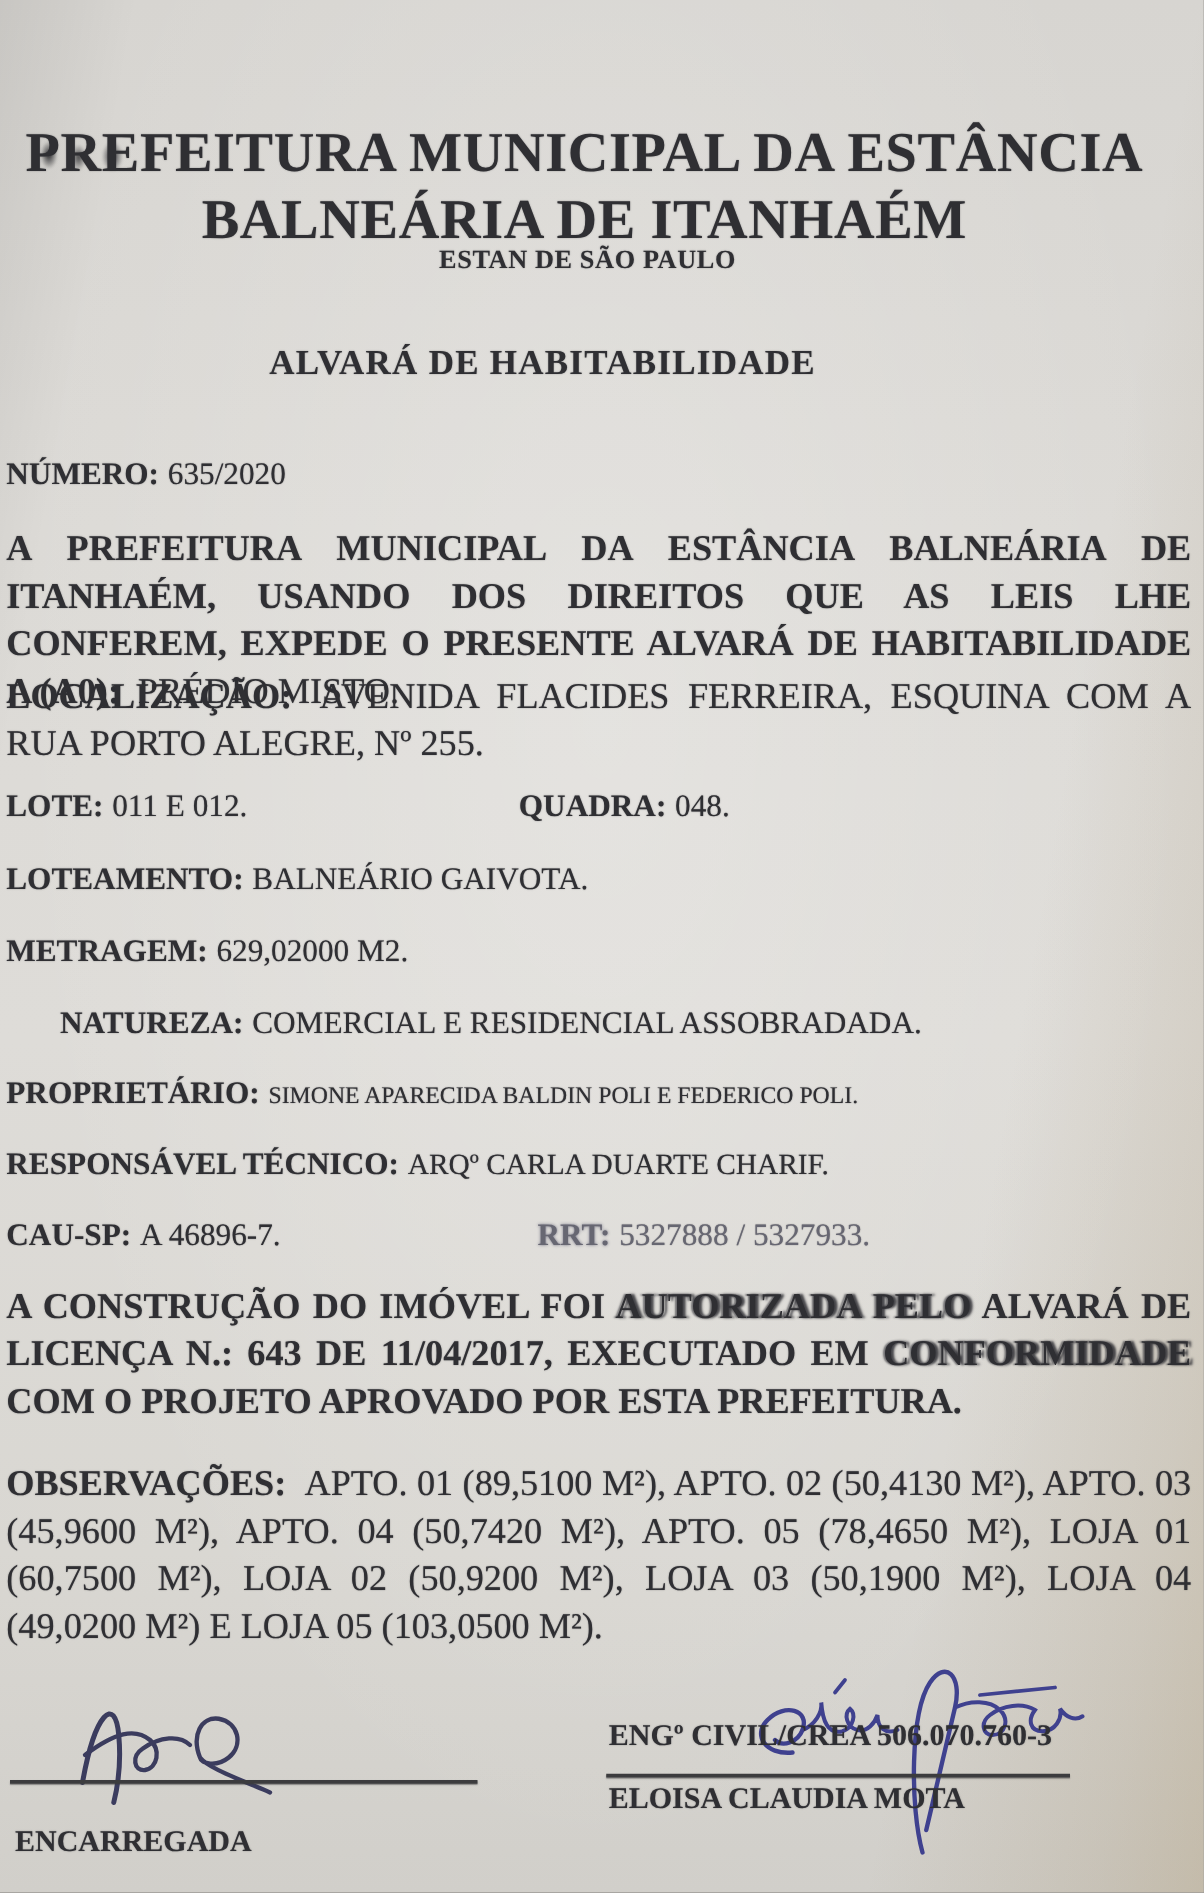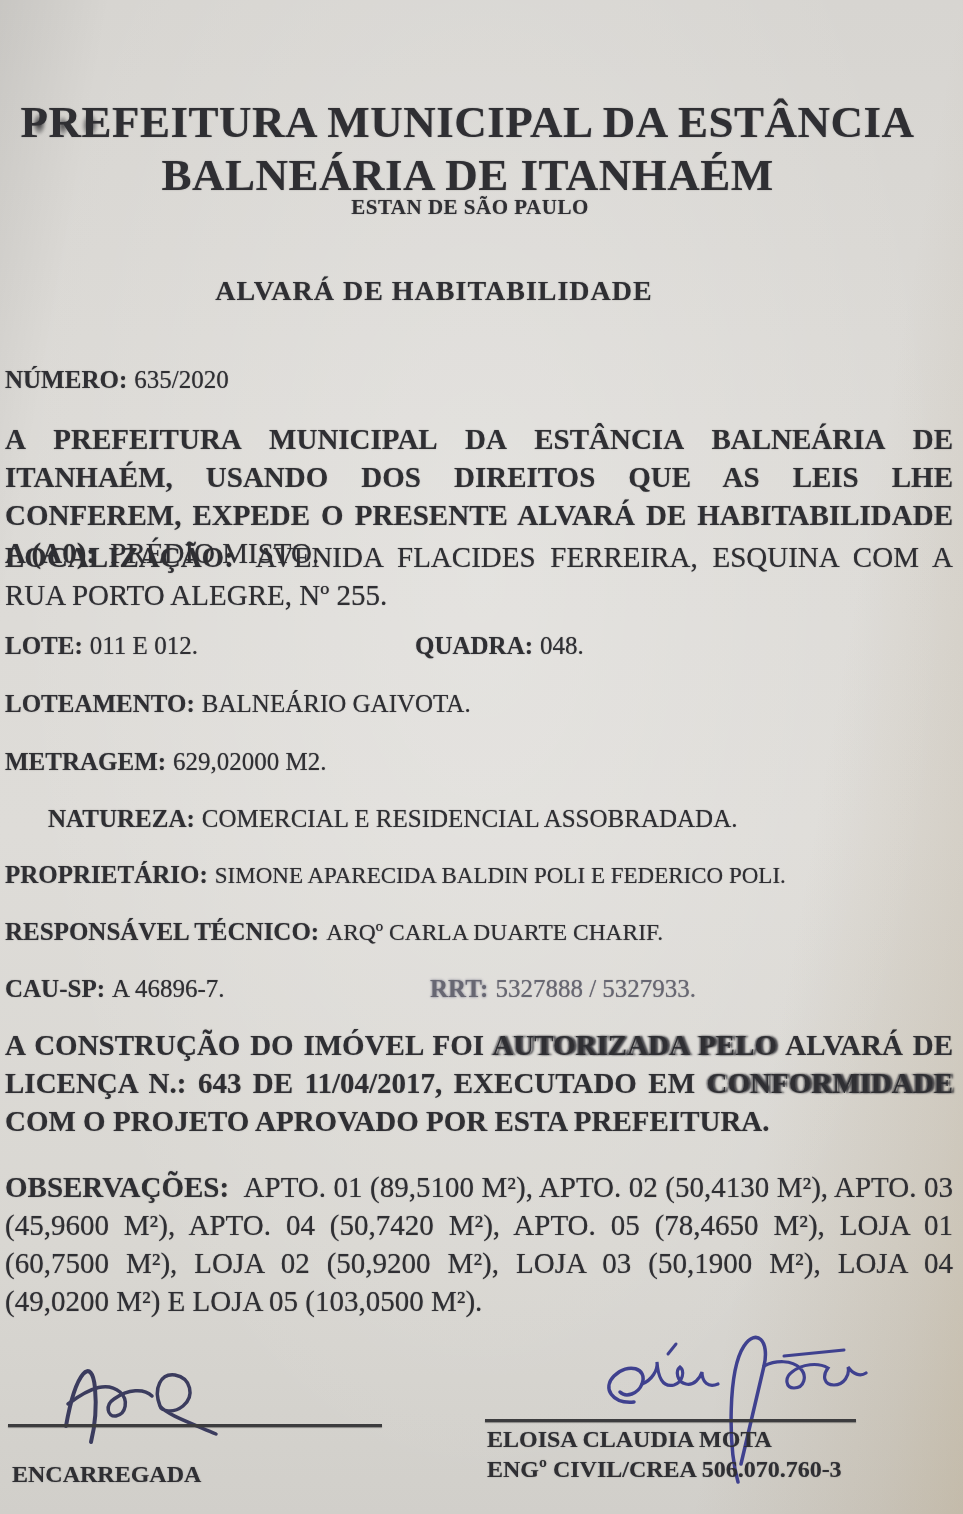--- a/index.html
+++ b/index.html
@@ -71,21 +71,21 @@
   <div class="abs line" style="left:5px; top:690px;">
     <span class="lbl">LOTEAMENTO:</span><span class="val">BALNEÁRIO GAIVOTA.</span>
   </div>
   <div class="abs line" style="left:5px; top:748px;">
     <span class="lbl">METRAGEM:</span><span class="val">629,02000 M2.</span>
   </div>
   <div class="abs line" style="left:5px; top:805px;margin-left:43px;">
     <span class="lbl">NATUREZA:</span><span class="val">COMERCIAL E RESIDENCIAL ASSOBRADADA.</span>
   </div>
   <div class="abs line" style="left:5px; top:861px;">
-    <span class="lbl">PROPRIETÁRIO:</span><span class="val" style="font-size:23px;">SIMONE APARECIDA BALDIN POLI E FEDERICO POLI.</span>
+    <span class="lbl">PROPRIETÁRIO:</span><span class="val" style="font-size:19px;">SIMONE APARECIDA BALDIN POLI E FEDERICO POLI.</span>
   </div>
   <div class="abs line" style="left:5px; top:918px;">
     <span class="lbl">RESPONSÁVEL TÉCNICO:</span><span class="val" style="font-size:23.5px;">ARQº CARLA DUARTE CHARIF.</span>
   </div>
 
   <div class="abs line" style="left:5px; top:975px;">
     <span class="lbl">CAU-SP:</span><span class="val">A 46896-7.</span>
   </div>
   <div class="abs line faded" style="left:430px; top:975px;">
     <span class="lbl">RRT:</span><span class="val">5327888 / 5327933.</span>
@@ -112,15 +112,15 @@
   <svg class="abs sig" style="left:588px; top:1330px;" width="280" height="160" viewBox="0 0 280 160">
     <path d="M46 72 C 24 74, 14 58, 26 46 C 40 32, 60 38, 54 54 C 50 64, 38 68, 32 62" fill="none" stroke-width="3.5" stroke-linecap="round" stroke="#3f418f"></path>
     <path d="M54 54 C 64 50, 70 40, 69 32 C 70 46, 74 58, 86 55 C 95 52, 97 41, 92 37 C 87 41, 89 52, 98 54 C 106 56, 112 48, 114 42 C 114 52, 120 58, 130 54" fill="none" stroke-width="3.2" stroke-linecap="round" stroke="#3f418f"></path>
     <path d="M80 24 L 88 14" fill="none" stroke-width="3" stroke-linecap="round" stroke="#3f418f"></path>
     <path d="M150 152 C 140 116, 140 40, 156 16 C 168 -2, 182 10, 176 36 C 170 62, 160 104, 153 134" fill="none" stroke-width="3.5" stroke-linecap="round" stroke="#3f418f"></path>
     <path d="M176 36 C 188 30, 204 30, 212 38 C 220 46, 216 58, 206 58 C 198 58, 196 48, 204 42 C 214 34, 230 32, 240 38 C 234 46, 236 55, 246 55 C 256 55, 262 45, 260 37 C 265 44, 272 47, 278 43" fill="none" stroke-width="3.2" stroke-linecap="round" stroke="#3f418f"></path>
     <path d="M196 26 L 256 20" fill="none" stroke-width="3" stroke-linecap="round" stroke="#3f418f"></path>
   </svg>
   <div class="abs sig-rule" style="left:485px; top:1419px; width:371px;"></div>
   <div class="abs line b" style="left:487px; top:1426px; font-size:24px;">ELOISA CLAUDIA MOTA</div>
-  <div class="abs line b" style="left:487px; top:1456px; font-size:24px;">ENGº CIVIL/CREA 506.070.760-3</div>
+  <div class="abs line b" style="left:487px; top:1376px; font-size:24px;">ENGº CIVIL/CREA 506.070.760-3</div>
 
 </div>
 
 </body></html>

